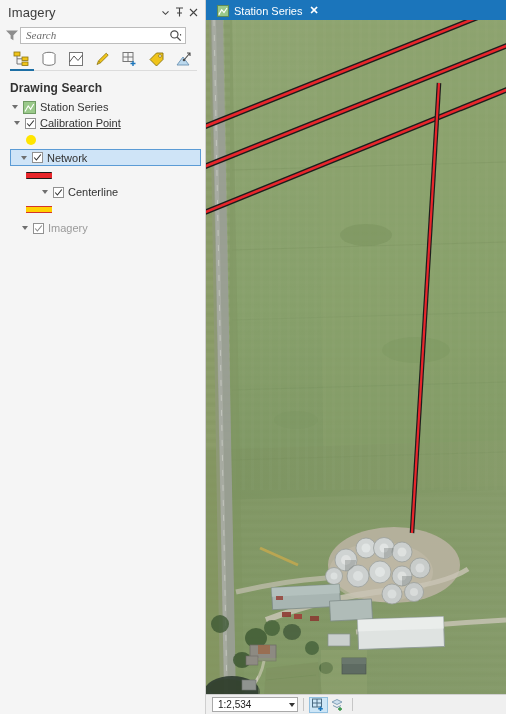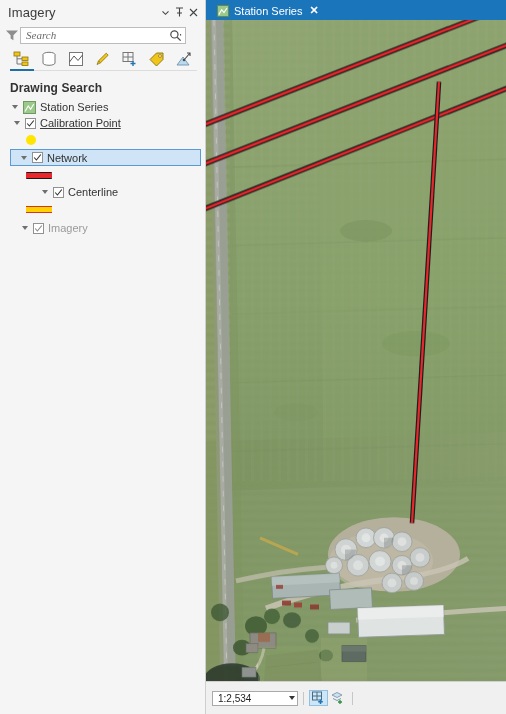--- a/index.html
+++ b/index.html
@@ -250,21 +250,21 @@
   .map-canvas {
     flex: 1;
     position: relative;
     overflow: hidden;
     background: #8fa06a;
   }
   .map-canvas svg { display: block; width: 100%; height: 100%; }
 
   
   .status-bar {
-    height: 33px;
+    height: 20px;
     background: #f0f0f0;
     border-top: 1px solid #d0d0d0;
     display: flex;
     align-items: center;
     padding-left: 6px;
     gap: 0px;
     box-sizing: border-box;
   }
   .scale-combo {
     width: 86px;

